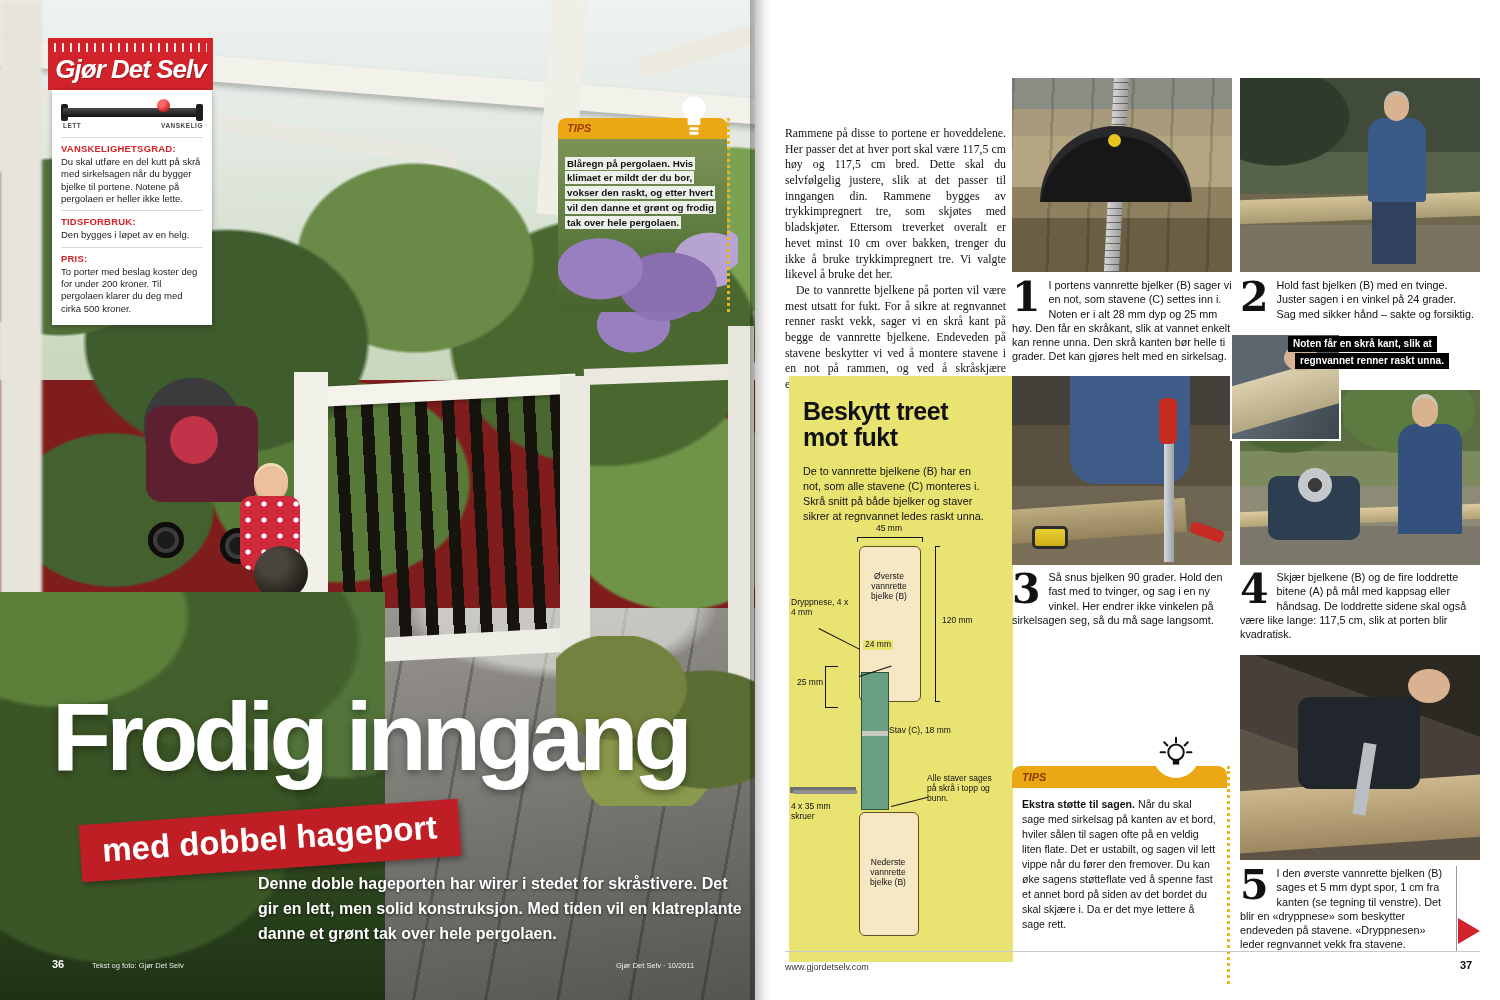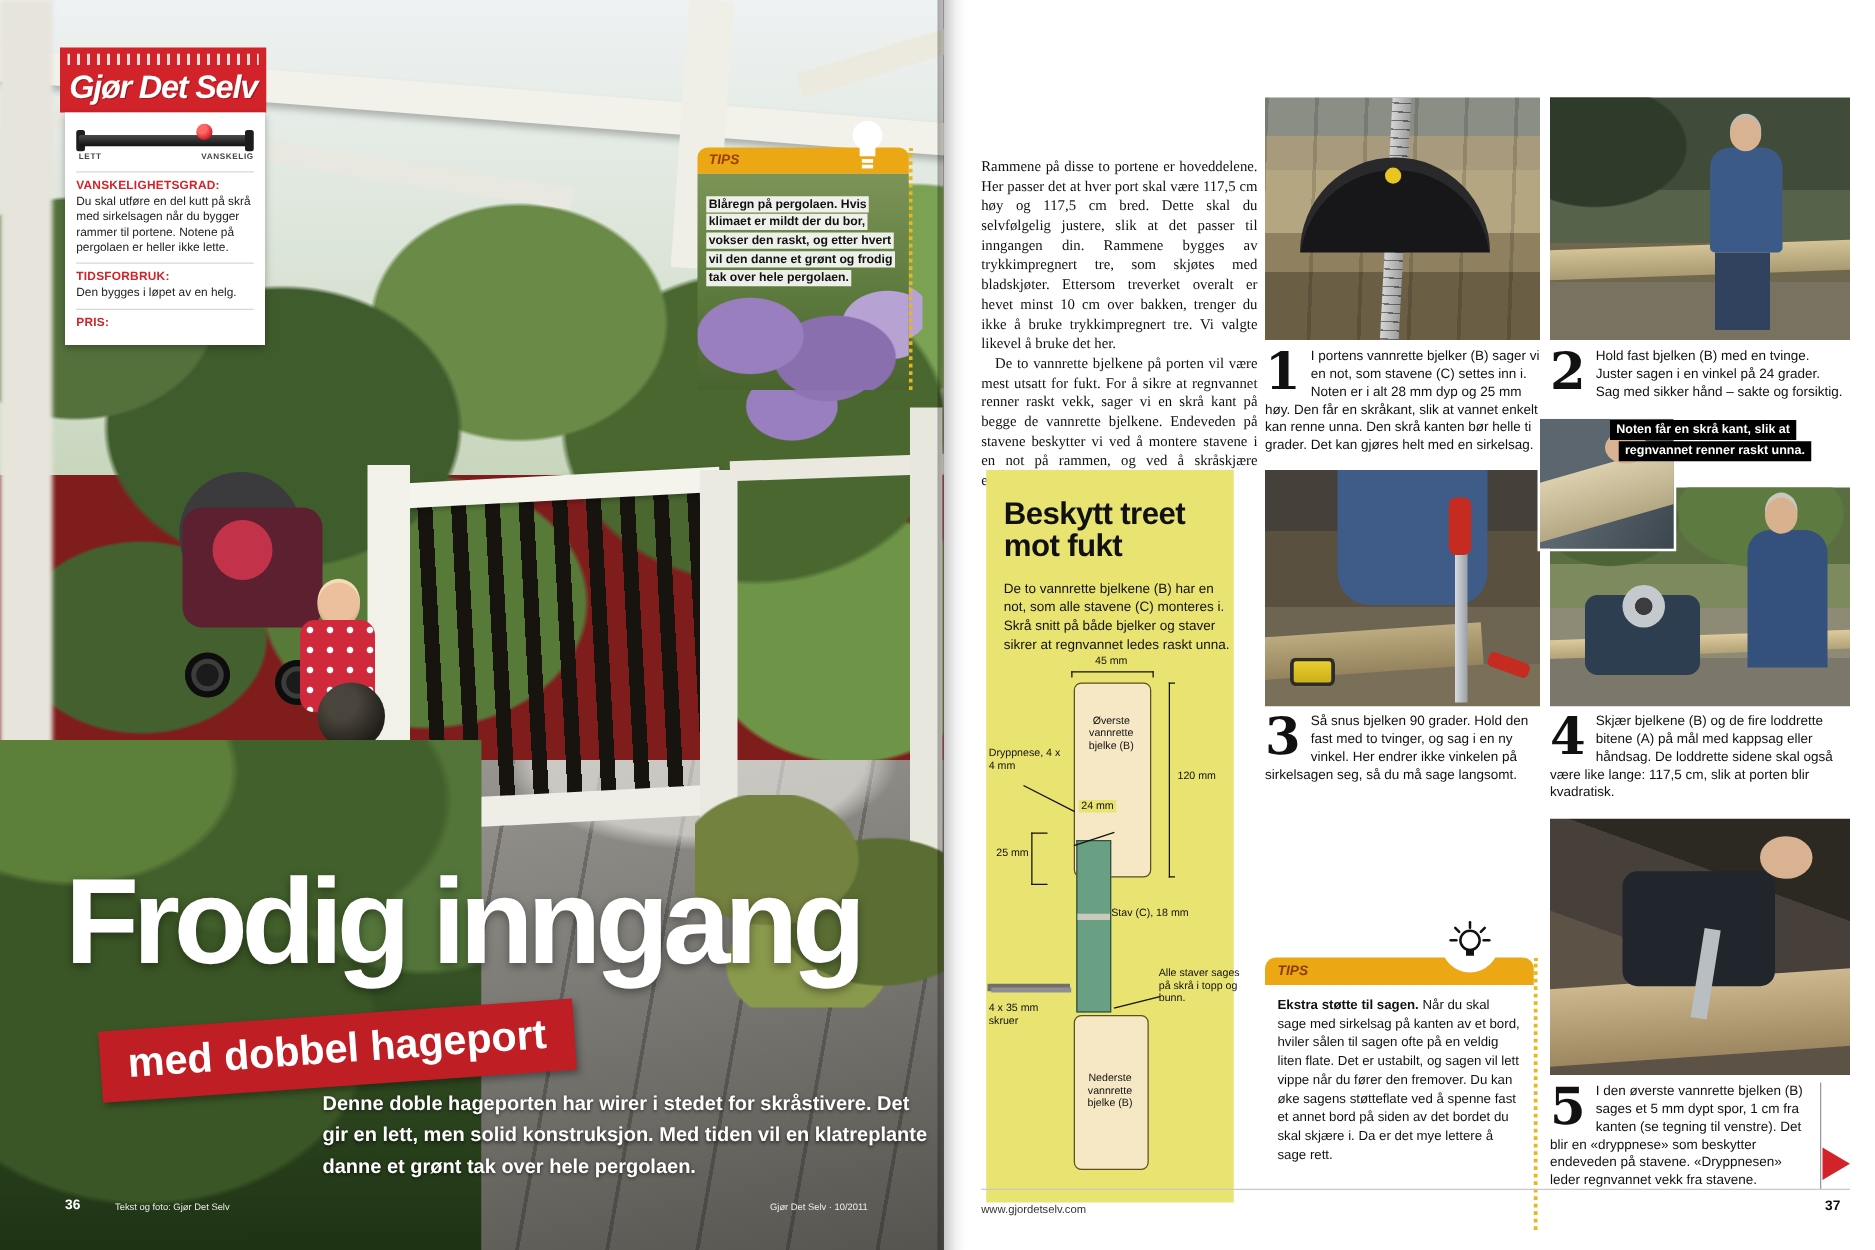--- a/index.html
+++ b/index.html
@@ -132,21 +132,21 @@
 
   
   .headline{position:absolute;left:785px;top:83px;border:2.5px solid #111;border-radius:9px;
     padding:2px 15px 4px;font-family:"DejaVu Serif",serif;font-weight:700;font-size:22.5px;letter-spacing:.5px;}
   .bodycol{position:absolute;left:785px;top:126px;width:221px;font-family:"Liberation Serif",serif;
     font-size:11.8px;line-height:1.33;text-align:justify;}
   .bodycol p{margin:0;}
   .bodycol p + p{text-indent:11px;}
 
   
-  .sidebar{position:absolute;left:789px;top:376px;width:198px;height:586px;background:#e9e372;box-sizing:border-box;}
+  .sidebar{position:absolute;left:789px;top:376px;width:224px;height:586px;background:#e9e372;box-sizing:border-box;}
   .sb-title{position:absolute;left:14px;top:22px;width:180px;font-size:25px;font-weight:700;line-height:1.04;
     letter-spacing:-.5px;}
   .sb-text{position:absolute;left:14px;top:88px;width:186px;font-size:10.8px;line-height:1.38;}
   .dg{position:absolute;font-size:8.5px;line-height:1.15;color:#111;}
   .dg-beam{background:#f6e8c4;border:1px solid #5f4e20;border-radius:6px;}
   .dg-stav{background:#699f82;border:1px solid #32523e;}
   .dg-line{border-top:1px solid #111;}
   .dg-vline{border-left:1px solid #111;}
 
   
@@ -275,28 +275,29 @@
       <div class="meter">
         <span class="cap l"></span>
         <span class="bar"></span>
         <span class="cap r"></span>
         <span class="dot"></span>
         <span class="lbl l">LETT</span>
         <span class="lbl r">VANSKELIG</span>
       </div>
       <div class="ib-sec">
         <div class="ib-h">VANSKELIGHETSGRAD:</div>
-        <div class="ib-t">Du skal utføre en del kutt på skrå med sirkelsagen når du bygger rammer til portene. Notene på pergolaen er heller ikke lette.</div>
+        <div class="ib-t">Du skal utføre en del kutt på skrå med sirkelsagen når du bygger bjelke til portene. Notene på pergolaen er heller ikke lette.</div>
       </div>
       <div class="ib-sec">
         <div class="ib-h">TIDSFORBRUK:</div>
         <div class="ib-t">Den bygges i løpet av en helg.</div>
       </div>
       <div class="ib-sec">
         <div class="ib-h">PRIS:</div>
+        <div class="ib-t">To porter med beslag koster deg for under 200 kroner. Til pergolaen klarer du deg med cirka 500 kroner.</div>
       </div>
     </div>
 
     <div class="tipL">
       <div class="tipL-h">TIPS</div>
       <svg class="bulbL" width="36" height="42" viewBox="0 0 24 28">
         <path d="M12 1a8 8 0 0 0-4.2 14.8V20h8.4v-4.2A8 8 0 0 0 12 1z" fill="#fff"></path>
         <rect x="9" y="21.5" width="6" height="2" fill="#fff"></rect>
         <rect x="9" y="24.5" width="6" height="2" fill="#fff"></rect>
       </svg>

